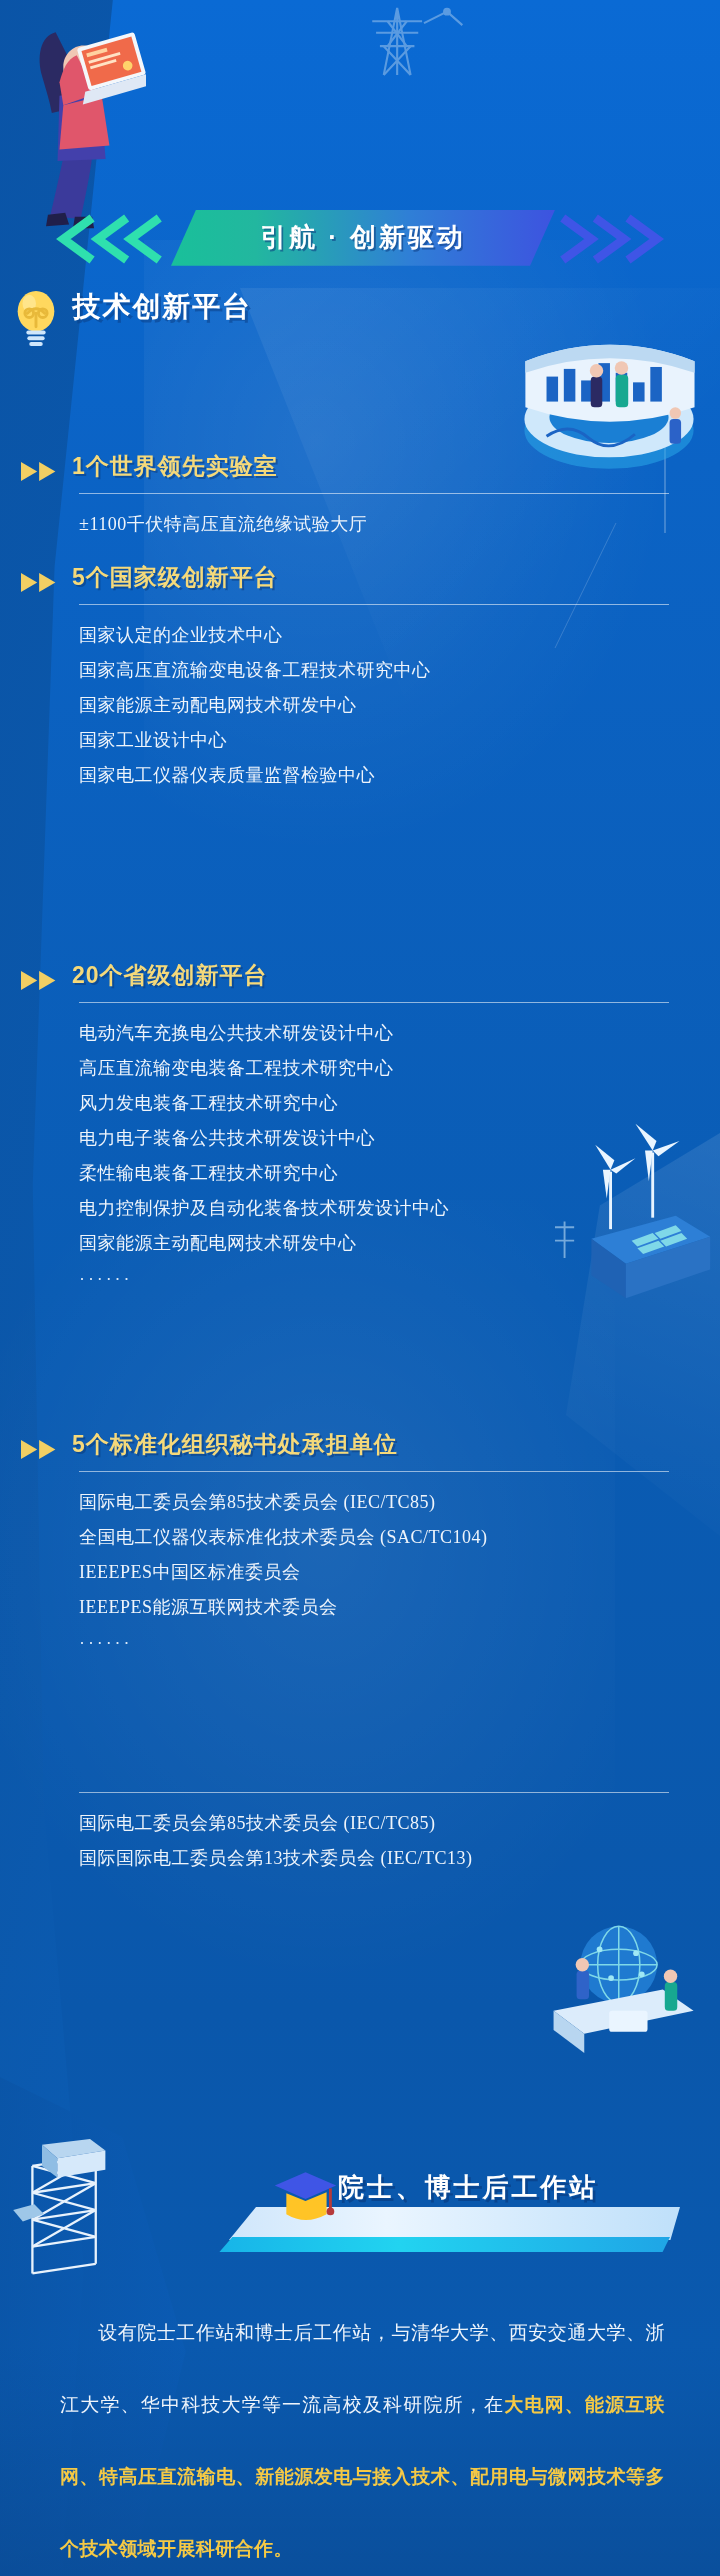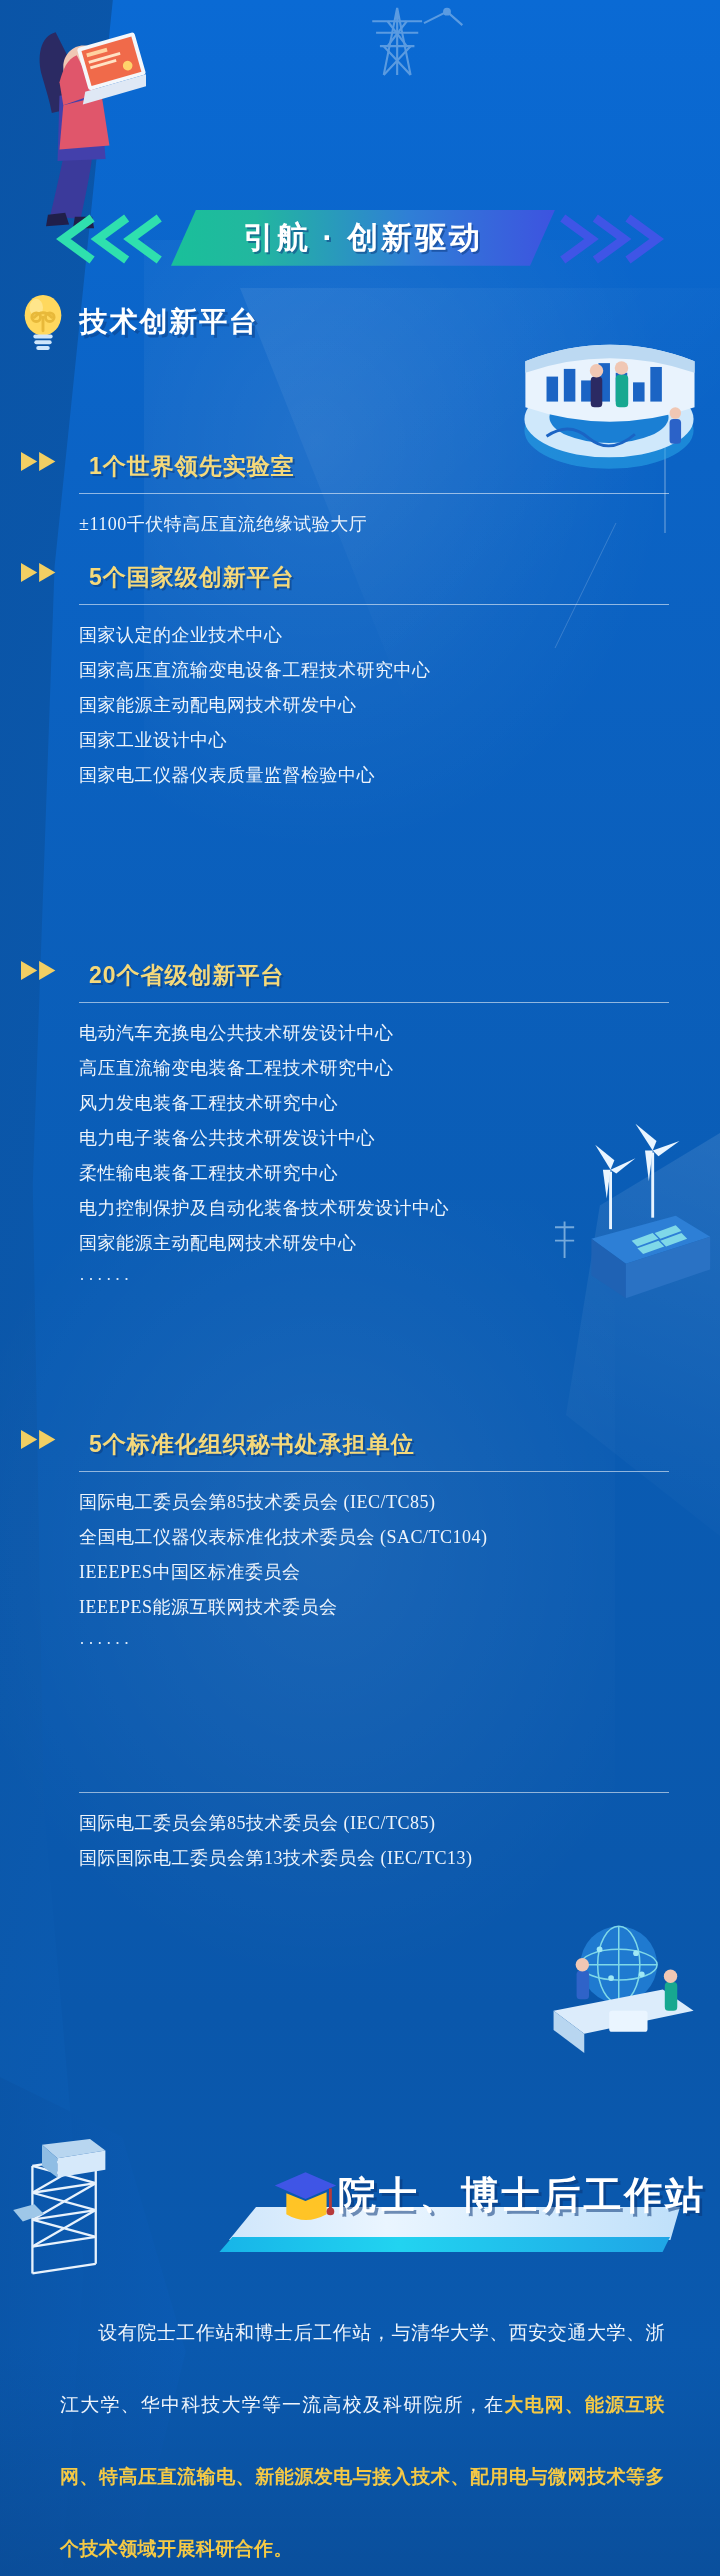--- a/index.html
+++ b/index.html
@@ -39,32 +39,32 @@
   .hero{position:absolute;left:0;top:0;width:720px;height:288px;}
   .woman{position:absolute;left:21px;top:13.4px;width:125px;height:221px;}
   .tower{position:absolute;left:355px;top:0;width:115px;height:77px;opacity:.45;}
 
   
   .ribbon-wrap{position:absolute;left:48px;top:204px;width:634px;height:69px;}
   .ribbon{position:absolute;left:123px;top:5.8px;width:384px;height:56px;
     background:linear-gradient(90deg,#19c09a 0%,#22b79f 22%,#2f7fd6 62%,#3d53e0 100%);
     clip-path:polygon(25px 0,100% 0,calc(100% - 25px) 100%,0 100%);
     display:flex;align-items:center;justify-content:center;}
-  .ribbon-inner{color:#fff;font-size:31px;font-weight:bold;letter-spacing:2.9px;
+  .ribbon-inner{color:#fff;font-size:26px;font-weight:bold;letter-spacing:2.9px;
     text-shadow:1.9px 1.9px 0 rgba(12,60,130,.55);white-space:nowrap;}
 
   
-  .sec-head{position:absolute;left:16px;top:288px;width:403px;height:67px;display:flex;align-items:center;gap:9.6px;}
+  .sec-head{position:absolute;left:9px;top:288px;width:403px;height:67px;display:flex;gap:9.6px;}
   .bulb{width:54px;height:60px;position:relative;flex:0 0 auto;}
   .sec-head-title{color:#fff;font-size:28px;font-weight:bold;letter-spacing:1.9px;
     text-shadow:2.9px 2.9px 0 rgba(10,60,130,.5);}
 
   
   .block{position:absolute;left:0;width:720px;}
-  .blk-head{display:flex;align-items:flex-start;gap:26px;padding-left:21px;}
+  .blk-head{display:flex;align-items:flex-end;gap:9px;padding-left:21px;}
   .arrows{width:42px;height:21px;flex:0 0 auto;}
   .blk-title{color:#f5d97a;font-size:23px;font-weight:bold;letter-spacing:1px;
     text-shadow:1.9px 1.9px 0 rgba(10,55,120,.5);white-space:nowrap;}
   .rule{height:1px;background:rgba(255,255,255,.55);margin:10.6px 0 0 79px;}
   .items{margin:13.4px 0 0 79px;}
   .item{color:#eef4fb;font-size:18px;line-height:35px;letter-spacing:0.5px;white-space:nowrap;font-family:Liberation Serif, serif;}
   .ellipsis{color:#dbe8f7;font-size:18px;letter-spacing:2.9px;line-height:35px;}
 
   
   .windfarm{position:absolute;right:5.8px;top:1114px;width:182px;height:192px;}
@@ -75,21 +75,21 @@
 
   
   .bot-title-wrap{position:absolute;left:0;top:2147px;width:720px;height:125px;}
   .plinth{position:absolute;left:229px;top:60px;width:451px;height:33px;
     background:linear-gradient(90deg,#cfe6fb 0%,#eaf5ff 35%,#bfe0fa 100%);
     clip-path:polygon(27px 0,100% 0,calc(100% - 9.6px) 100%,0 100%);}
   .plinth2{position:absolute;left:219px;top:90px;width:451px;height:15.4px;
     background:linear-gradient(90deg,#17b4e8 0%,#22d3f0 40%,#1fa5e6 100%);
     clip-path:polygon(13.4px 0,100% 0,calc(100% - 7.7px) 100%,0 100%);}
   .cap{position:absolute;left:271px;top:21px;width:69px;height:60px;}
-  .bot-title{position:absolute;left:338px;top:23px;color:#fff;font-size:38px;font-weight:bold;
+  .bot-title{position:absolute;left:338px;top:23px;color:#fff;font-size:26px;font-weight:bold;
     letter-spacing:2.9px;text-shadow:2.9px 2.9px 0 rgba(10,55,120,.55);white-space:nowrap;}
   .crane{position:absolute;left:13.4px;top:2139px;width:106px;height:144px;}
 
   
   .para{position:absolute;left:60px;top:2297px;width:605px;
     color:#eef4fb;font-size:19px;line-height:72px;text-align:justify;letter-spacing:0.4px;}
   .para .ind{display:inline-block;width:38px;}
   .hl{color:#f5c945;font-weight:bold;}
 </style>
 </head>

